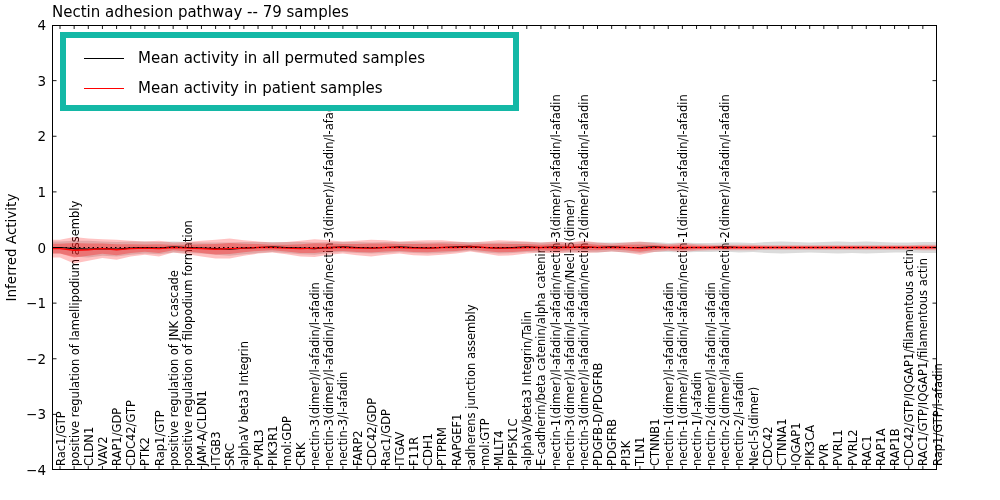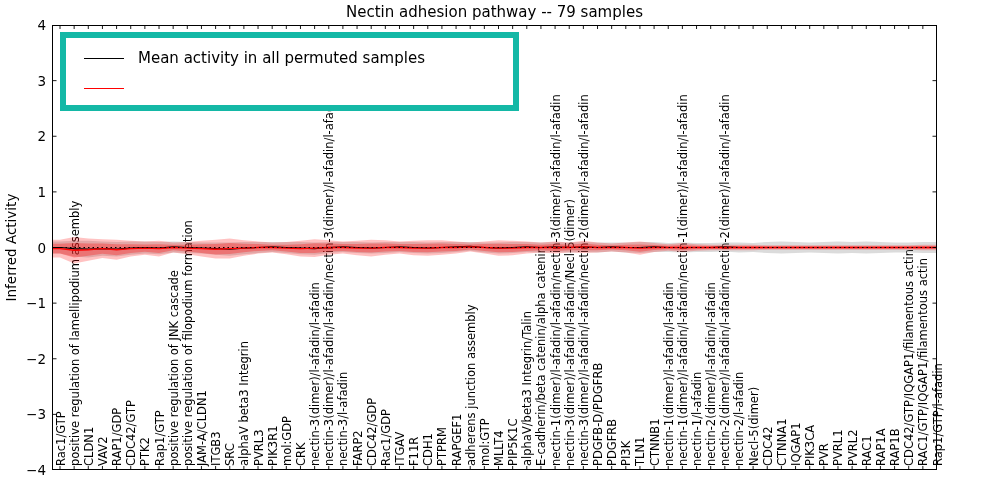--- a/index.html
+++ b/index.html
@@ -1,20 +1,20 @@
 <!DOCTYPE html>
 <html><head>
 <meta charset="utf-8">
 <style>
   html,body{margin:0;padding:0;background:#fff;width:1000px;height:500px;overflow:hidden;
             font-family:"DejaVu Sans","Liberation Sans",sans-serif;color:#000;}
   #figure{position:relative;width:1000px;height:500px;background:#fff;}
   #plot{position:absolute;left:52px;top:25px;width:885px;height:445px;background:#fff;}
   #chart-svg{position:absolute;left:0;top:0;z-index:3;}
-  #plot-title{position:absolute;left:52px;top:3px;width:885px;text-align:center;
+  #plot-title{position:absolute;left:52px;top:3px;width:885px;
               font-size:15px;z-index:6;}
   #x-axis-title{position:absolute;left:52px;top:474px;width:885px;text-align:center;
                 font-size:13.5px;z-index:6;}
   #y-axis-title{position:absolute;left:-89px;top:239px;width:200px;height:17px;text-align:center;
                 font-size:13.5px;transform:rotate(-90deg);z-index:6;}
   .ytick{position:absolute;left:0;width:46px;height:16px;text-align:right;
          font-size:13.5px;line-height:16px;z-index:6;}
   .xlab{position:absolute;white-space:nowrap;font-size:11.5px;line-height:13px;height:13px;
         transform-origin:0 0;transform:rotate(-90deg);z-index:1;}
   #legend{position:absolute;left:8px;top:7px;width:447px;height:67px;background:#fff;
@@ -253,20 +253,21 @@
         <rect x="0.5" y="0.5" width="884" height="444" fill="none" stroke="#000000" stroke-width="1"></rect>
       </svg>
 
     <div id="legend">
       <div class="legend-row" style="top:7px;">
         <span class="legend-line" id="legend-line-0" style="border-top-color: rgb(0, 0, 0);"></span>
         <span class="legend-label">Mean activity in all permuted samples</span>
       </div>
       <div class="legend-row" style="top:37px;">
         <span class="legend-line" id="legend-line-1" style="border-top-color: rgb(255, 0, 0);"></span>
+        <span class="legend-label">Mean activity in patient samples</span>
       </div>
     </div>
   </div>
 
 
   <div id="yticks">
       <div class="ytick" style="top: 17px;">4</div>
       <div class="ytick" style="top: 72.625px;">3</div>
       <div class="ytick" style="top: 128.25px;">2</div>
       <div class="ytick" style="top: 183.875px;">1</div>

